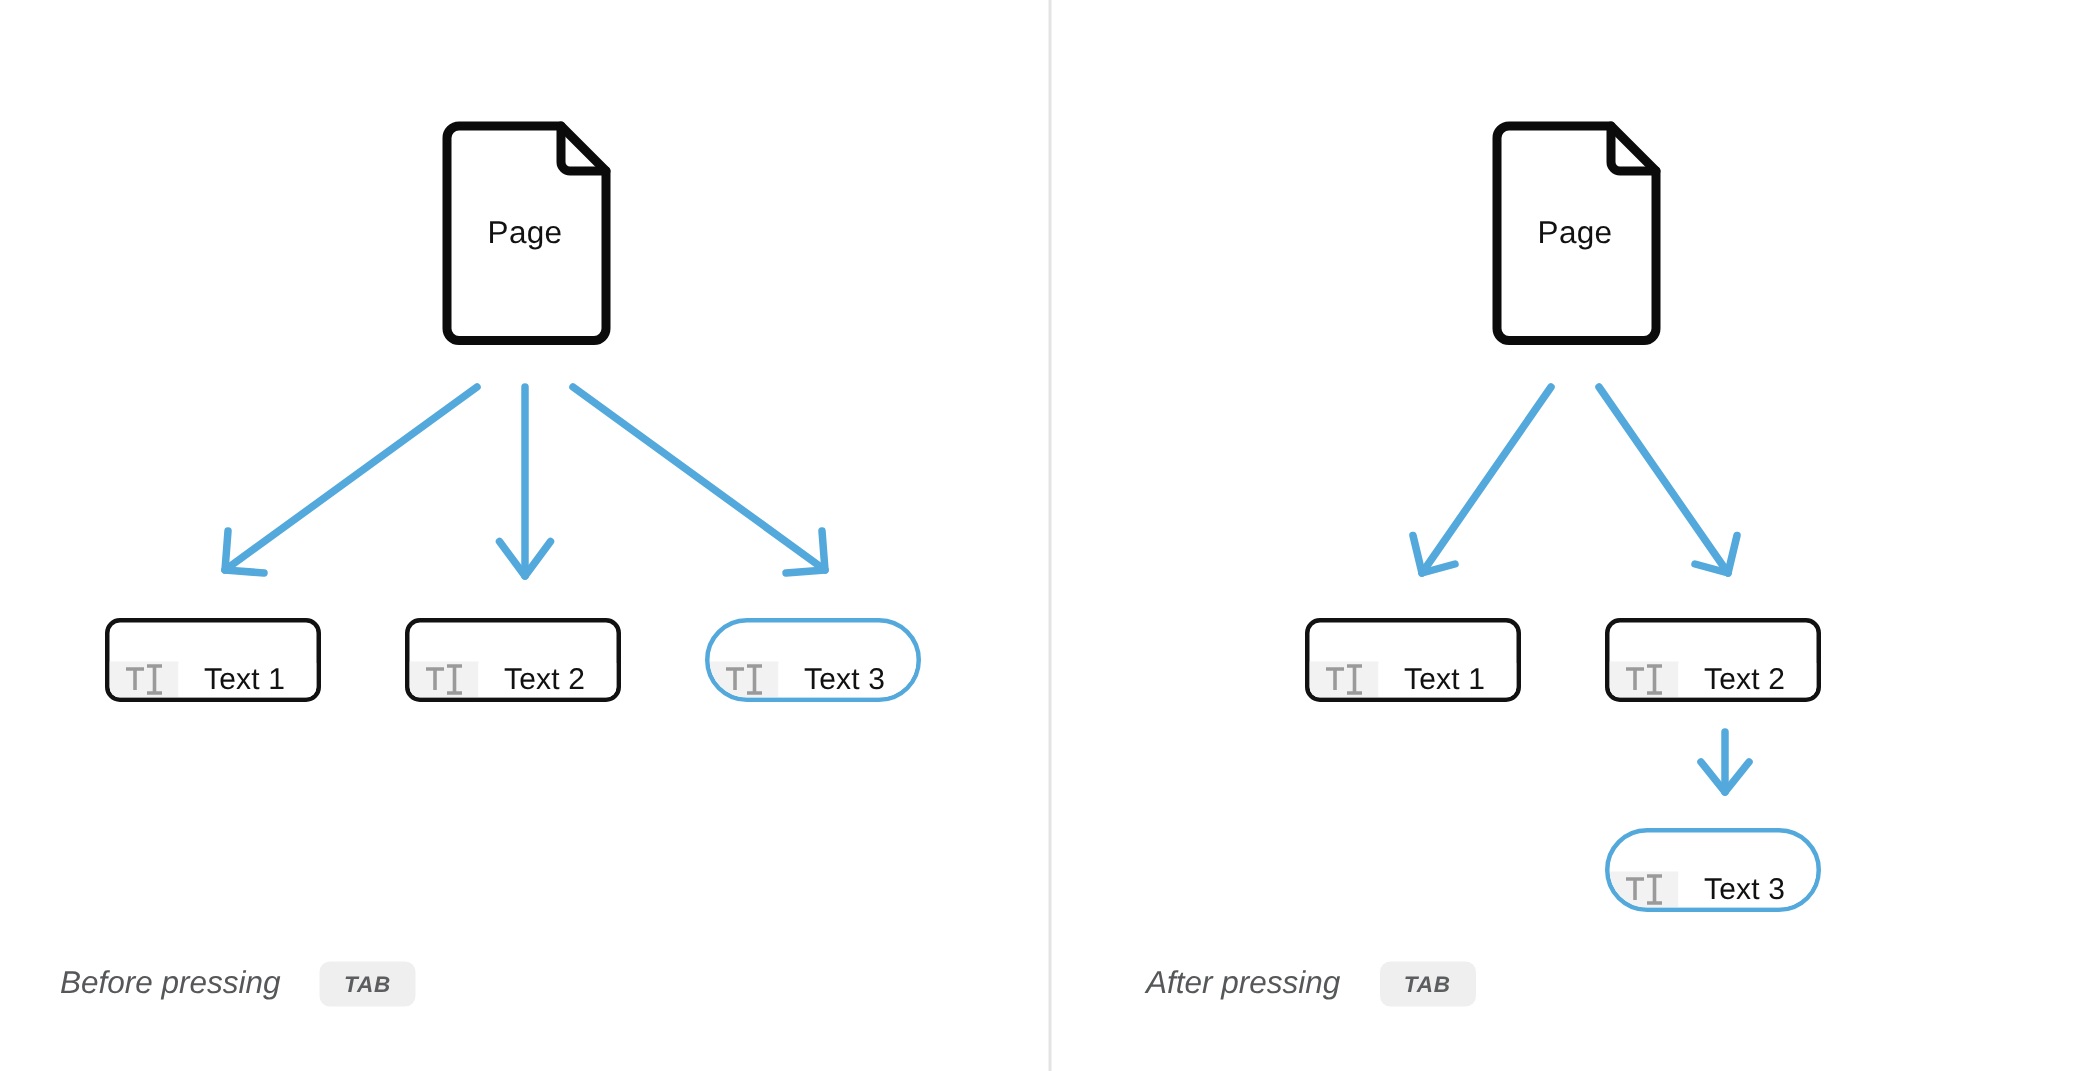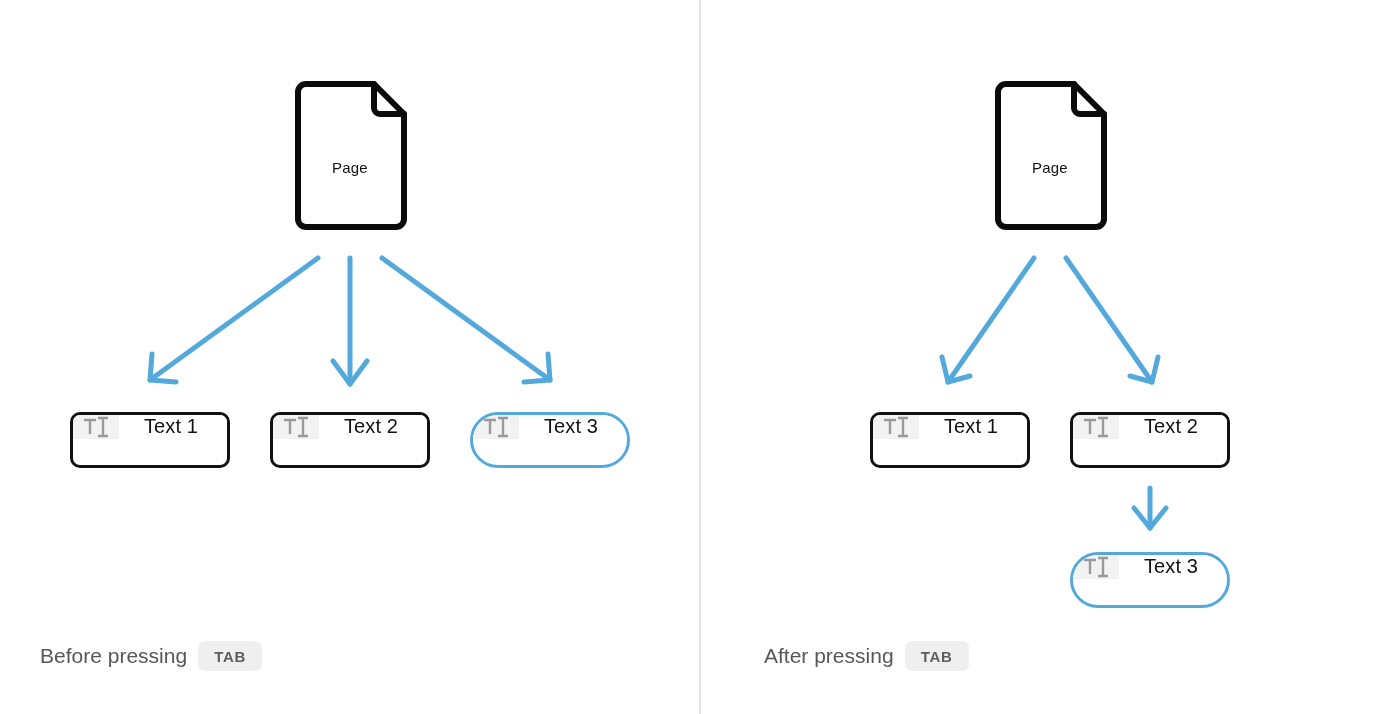--- a/index.html
+++ b/index.html
@@ -42,51 +42,51 @@
   }
   .page-icon svg {
     display: block;
     width: 120px;
     height: 155px;
     overflow: visible;
   }
   .page-label {
     position: absolute;
     left: 0;
-    top: 12px;
+    top: 0;
     width: 120px;
     height: 155px;
     display: flex;
     align-items: center;
     justify-content: center;
-    font-size: 15px;
+    font-size: 21px;
     color: #111111;
     letter-spacing: 0.2px;
   }
 
   
   .arrow-layer {
     position: absolute;
     left: 0; top: 0;
     width: 1400px;
     height: 714px;
     pointer-events: none;
   }
 
   
   .text-node {
     position: absolute;
-    width: 160px;
+    width: 144px;
     height: 56px;
     box-sizing: border-box;
     border: 3.5px solid #111111;
     border-radius: 10px;
     background: #ffffff;
     display: flex;
-    align-items: flex-start;
+    align-items: flex-end;
     overflow: hidden;
   }
   .text-node.selected {
     border-color: #54a9dc;
     border-radius: 28px;
   }
   .node-icon-cell {
     width: 46px;
     flex: 0 0 46px;
     background: #f2f2f2;
@@ -107,24 +107,25 @@
     color: #111111;
     letter-spacing: 0.1px;
     padding-right: 4px;
   }
 
   
   .caption {
     position: absolute;
     display: flex;
     align-items: center;
-    gap: 11px;
+    gap: 26px;
     font-size: 21px;
     color: #555759;
     white-space: nowrap;
+    font-style: italic;
   }
   .caption .kbd {
     display: inline-flex;
     align-items: center;
     justify-content: center;
     min-width: 32px;
     height: 30px;
     padding: 0 16px;
     border-radius: 7px;
     background: #efefef;

